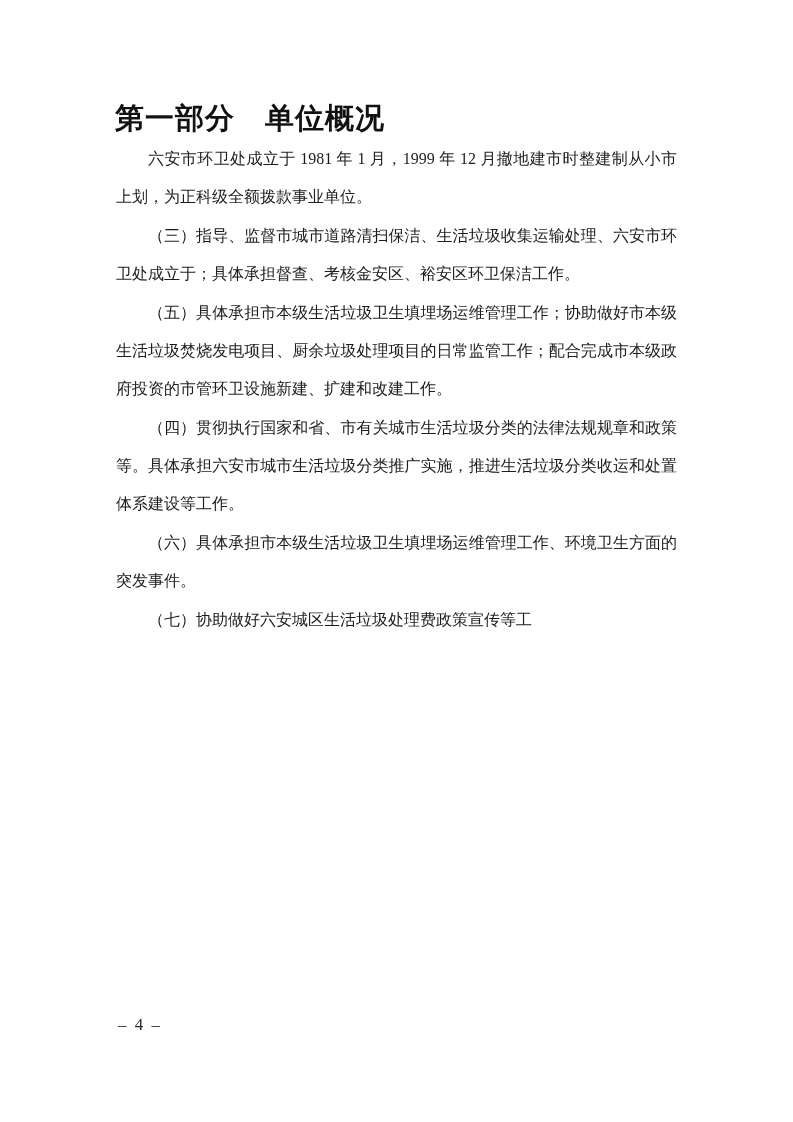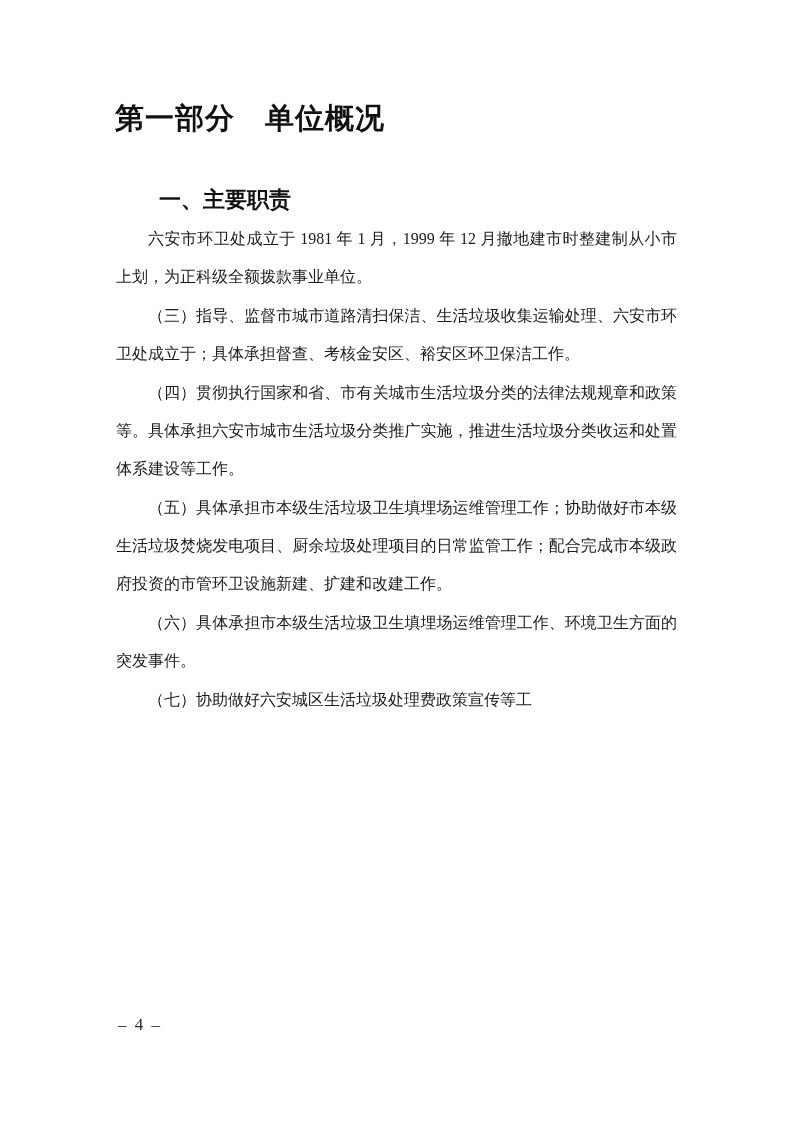--- a/index.html
+++ b/index.html
@@ -61,26 +61,25 @@
     color: #2a2a2a;
     letter-spacing: 2px;
   }
 </style>
 </head>
 <body>
 
 <div class="page">
   <div class="content">
     <h1 class="doc-title">第一部分　单位概况</h1>
-    <h2 class="section-heading">一、主要职责</h2>
     <div class="body-text">
       <p>六安市环卫处成立于 1981 年 1 月，1999 年 12 月撤地建市时整建制从小市上划，为正科级全额拨款事业单位。</p>
       <p>（三）指导、监督市城市道路清扫保洁、生活垃圾收集运输处理、六安市环卫处成立于；具体承担督查、考核金安区、裕安区环卫保洁工作。</p>
+      <p>（五）具体承担市本级生活垃圾卫生填埋场运维管理工作；协助做好市本级生活垃圾焚烧发电项目、厨余垃圾处理项目的日常监管工作；配合完成市本级政府投资的市管环卫设施新建、扩建和改建工作。</p>
       <p>（四）贯彻执行国家和省、市有关城市生活垃圾分类的法律法规规章和政策等。具体承担六安市城市生活垃圾分类推广实施，推进生活垃圾分类收运和处置体系建设等工作。</p>
-      <p>（五）具体承担市本级生活垃圾卫生填埋场运维管理工作；协助做好市本级生活垃圾焚烧发电项目、厨余垃圾处理项目的日常监管工作；配合完成市本级政府投资的市管环卫设施新建、扩建和改建工作。</p>
       <p>（六）具体承担市本级生活垃圾卫生填埋场运维管理工作、环境卫生方面的突发事件。</p>
       <p>（七）协助做好六安城区生活垃圾处理费政策宣传等工</p>
     </div>
   </div>
   <div class="page-footer">
     <span>– 4 –</span>
   </div>
 </div>
 
 </body></html>

